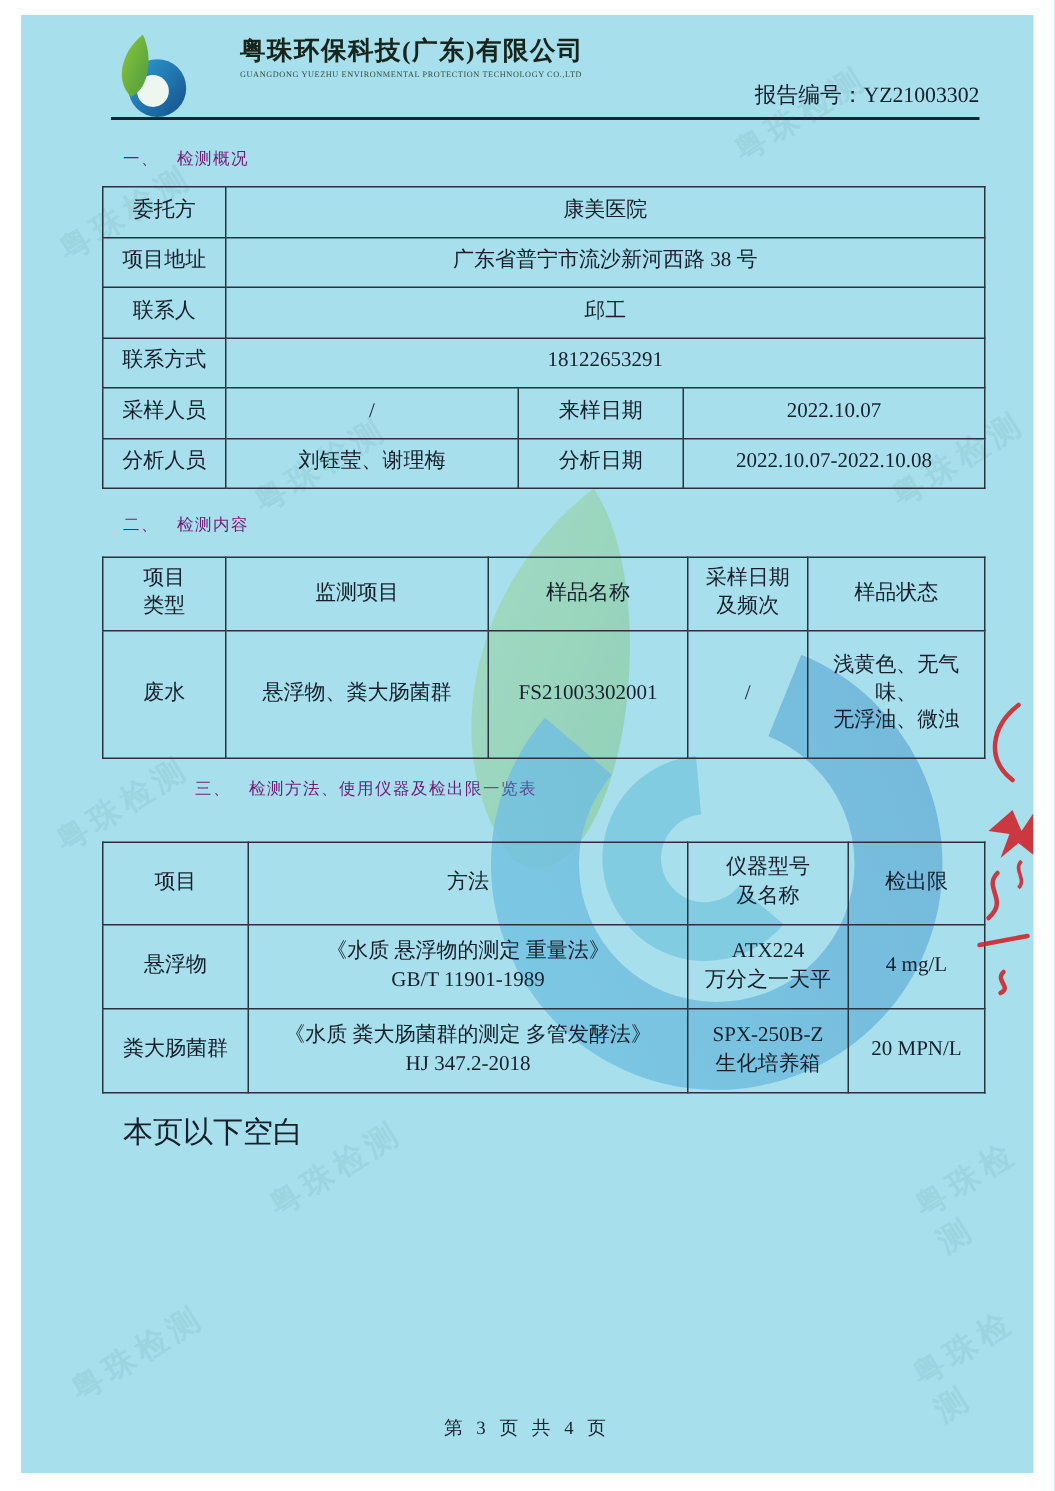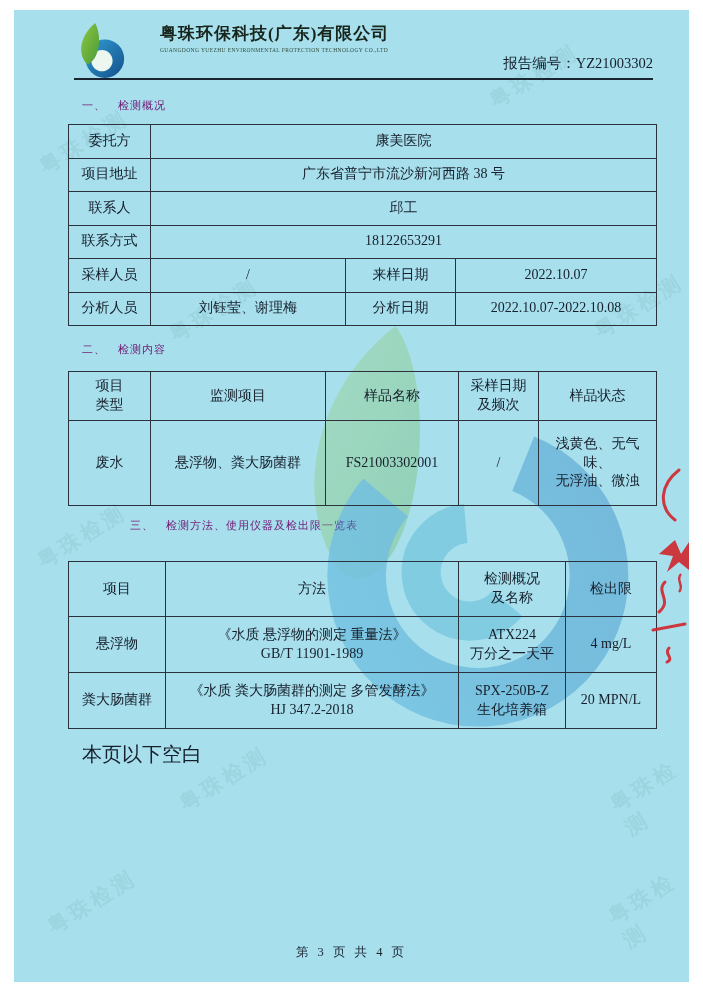--- a/index.html
+++ b/index.html
@@ -190,21 +190,21 @@
     <colgroup>
         <col style="width:97px">
         <col style="width:293px">
         <col style="width:107px">
         <col style="width:91px">
       </colgroup>
     <tbody>
         <tr class="hrow">
       <td>项目</td>
       <td>方法</td>
-      <td>检测概况
+      <td>仪器型号
 及名称</td>
       <td>检出限</td>
     </tr>
     <tr class="drow">
       <td>悬浮物</td>
       <td>《水质  悬浮物的测定  重量法》
 GB/T 11901-1989</td>
       <td>ATX224
 万分之一天平</td>
       <td>4 mg/L</td>

